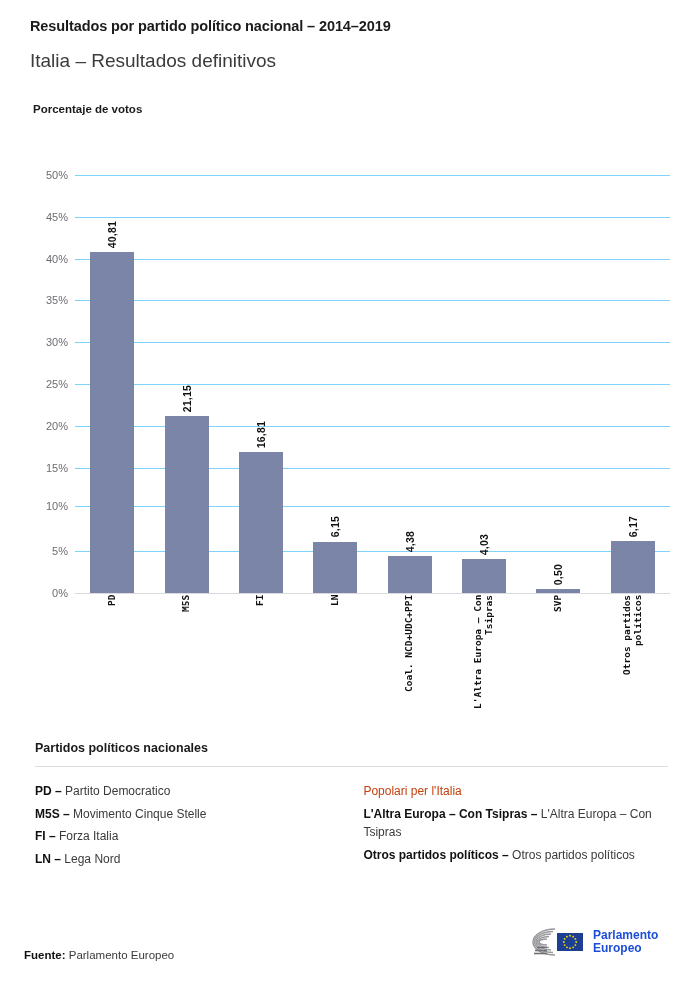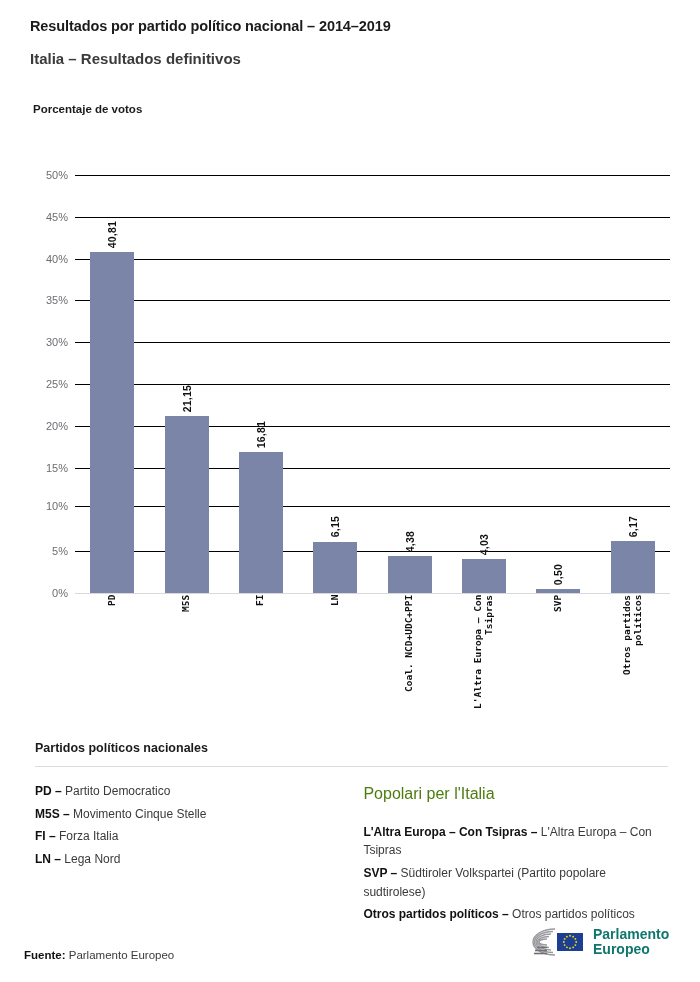--- a/index.html
+++ b/index.html
@@ -14,41 +14,41 @@
   .page { position: relative; width: 696px; height: 982px; }
 
   
   .title {
     position: absolute; left: 30px; top: 18px;
     font-size: 14.5px; font-weight: bold; letter-spacing: -0.1px;
     color: #1b1b1b;
   }
   .subtitle {
     position: absolute; left: 30px; top: 50px;
-    font-size: 15px; font-weight: bold; color: #3b3b3b;
+    font-size: 19px; font-weight: normal; color: #3b3b3b;
   }
   .axis-title {
     position: absolute; left: 33px; top: 103px;
     font-size: 11.5px; font-weight: bold; color: #1b1b1b;
   }
 
   
   .chart {
     position: absolute;
     left: 33px; top: 165px;
     width: 637px; height: 560px;
   }
   .plot {
     position: absolute;
     left: 42px; top: 10px;
     width: 595px; height: 418px;
   }
   .gridline {
     position: absolute; left: 0; width: 100%;
-    height: 1px; background: #000000;
+    height: 1px; background: #7dd3fc;
   }
   .gridline.baseline { background: #d9d9dd; }
   .ytick {
     position: absolute; right: 100%;
     margin-right: 7px;
     transform: translateY(-50%);
     font-size: 11px; color: #6d6d72;
     white-space: nowrap;
   }
   .bars {
@@ -118,37 +118,37 @@
   .legend-col { width: 320px; }
   .legend-col.right { width: 313px; padding-top: 0px; }
   .legend-item {
     font-size: 12px;
     line-height: 1.55;
     color: #3a3a3a;
     margin-bottom: 4px;
   }
   .legend-item b { color: #111; font-weight: bold; }
   .legend-cont {
-    font-size: 16px; line-height: 1.55; color: #4d7c0f;
-    margin-bottom: 16px;
+    font-size: 12px; line-height: 1.55; color: #c2410c;
+    margin-bottom: 4px;
   }
 
   
   .source {
     position: absolute; left: 24px; top: 949px;
     font-size: 11.5px; color: #3a3a3a;
   }
   .source b { color: #111; font-weight: bold; }
   .logo {
     position: absolute; left: 515px; top: 925px;
     display: flex; align-items: center; gap: 6px;
   }
   .logo-text {
-    font-size: 14px; font-weight: bold; line-height: 1.05;
-    color: #0f766e;
+    font-size: 12px; font-weight: bold; line-height: 1.05;
+    color: #1d4ed8;
   }
 </style>
 </head>
 <body>
 
 <div class="page">
 
   <div class="title">Resultados por partido político nacional – 2014–2019</div>
   <div class="subtitle">Italia – Resultados definitivos</div>
   <div class="axis-title">Porcentaje de votos</div>
@@ -260,21 +260,20 @@
   <div class="legend-cols">
     <div class="legend-col" id="legend-left">
         <div class="legend-item"><b>PD –</b><span> Partito Democratico</span></div>
         <div class="legend-item"><b>M5S –</b><span> Movimento Cinque Stelle</span></div>
         <div class="legend-item"><b>FI –</b><span> Forza Italia</span></div>
         <div class="legend-item"><b>LN –</b><span> Lega Nord</span></div>
       </div>
     <div class="legend-col right" id="legend-right">
         <div class="legend-cont">Popolari per l'Italia</div>
         <div class="legend-item"><b>L'Altra Europa – Con Tsipras –</b><span> L'Altra Europa – Con Tsipras</span></div>
-        <div class="legend-item"><b>SVP –</b><span> Südtiroler Volkspartei (Partito popolare sudtirolese)</span></div>
         <div class="legend-item"><b>Otros partidos políticos –</b><span> Otros partidos políticos</span></div>
       </div>
   </div>
 
   <div class="source">
     <b>Fuente:</b><span> Parlamento Europeo</span>
   </div>
 
   <div class="logo">
     <svg width="72" height="34" viewBox="0 0 72 34">

